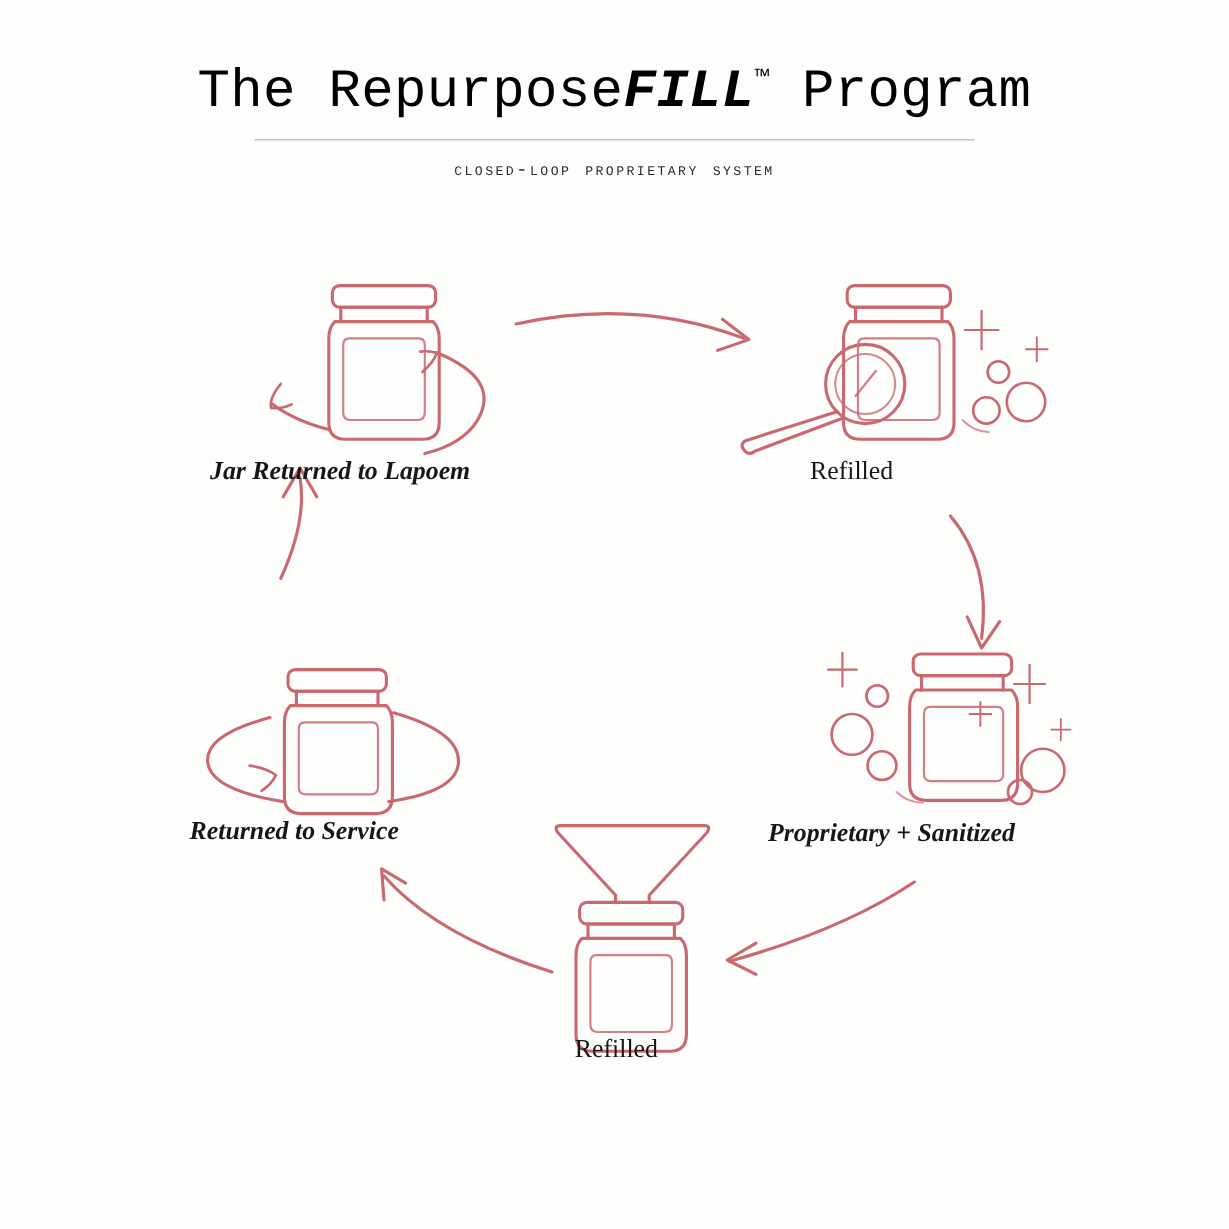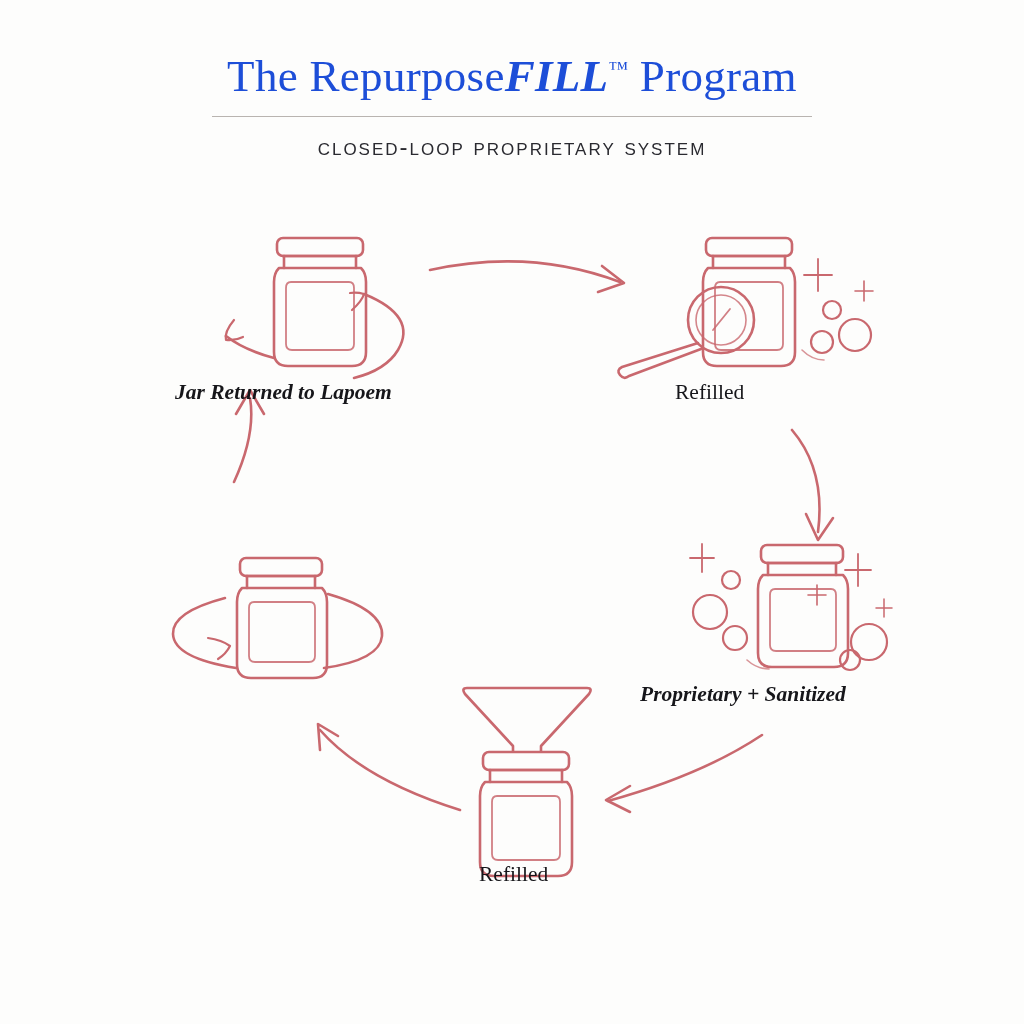--- a/index.html
+++ b/index.html
@@ -18,23 +18,23 @@
 
   
   #header {
     position: absolute;
     left: 0;
     top: 52px;
     width: 1024px;
     text-align: center;
   }
   #title {
-    font-family: Liberation Serif, serif;
+    font-family: Liberation Mono, monospace;
     font-size: 45px;
-    color: #1d4ed8;
+    color: #000000;
     letter-spacing: 0.3px;
     line-height: 1.1;
     white-space: nowrap;
   }
   #title .ital {
     font-style: italic;
     font-weight: 700;
   }
   #title .tm {
     font-size: 20px;
@@ -42,22 +42,22 @@
     font-weight: 400;
   }
   #title-rule {
     width: 600px;
     height: 1px;
     background: #b9b4b0;
     margin: 14px auto 0 auto;
   }
   #subtitle {
     margin-top: 16px;
-    font-family: Liberation Sans, sans-serif;
-    font-size: 24px;
+    font-family: Liberation Mono, monospace;
+    font-size: 16px;
     color: #2a2a30;
     letter-spacing: 2.0px;
     font-variant: small-caps;
     text-transform: lowercase;
   }
 
   
   #diagram {
     position: absolute;
     left: 12px;
@@ -217,15 +217,16 @@
     </svg>
 
     <div class="node-label italic" id="label-returned-lapoem">Jar Returned to Lapoem</div>
 
     <div class="node-label" id="label-inspected">Refilled</div>
 
     <div class="node-label italic" id="label-hyperwashed">Proprietary + Sanitized</div>
 
     <div class="node-label" id="label-refilled">Refilled</div>
 
+    <div class="node-label italic" id="label-returned-svc">Returned to Service</div>
 
   </div>
 </div>
 
 </body></html>

